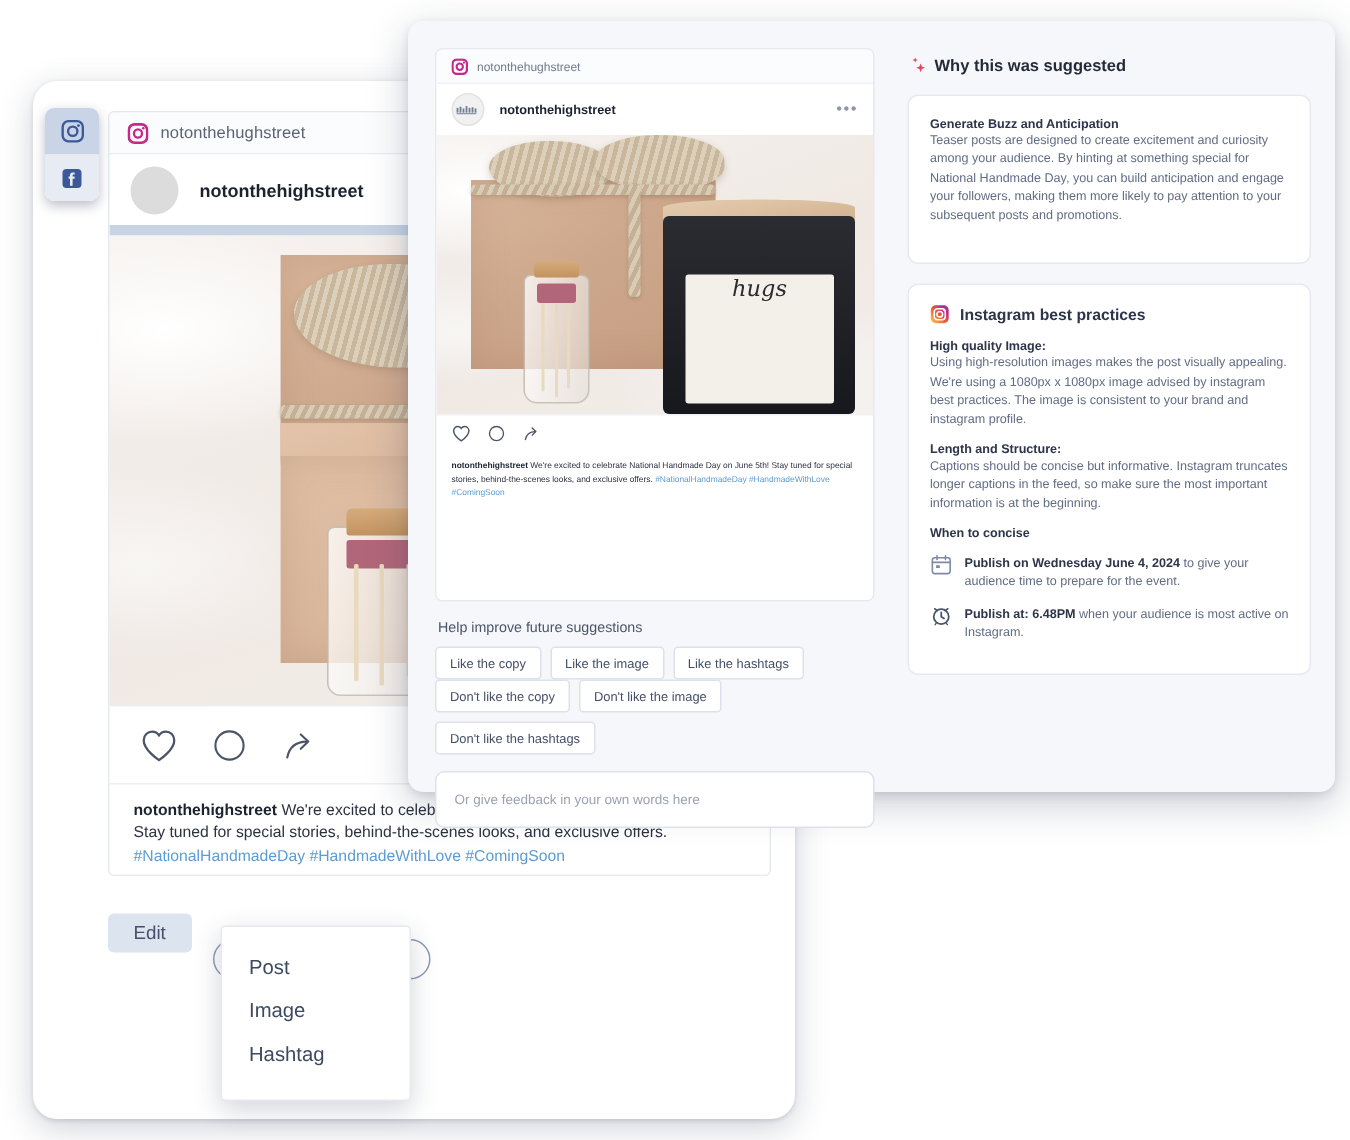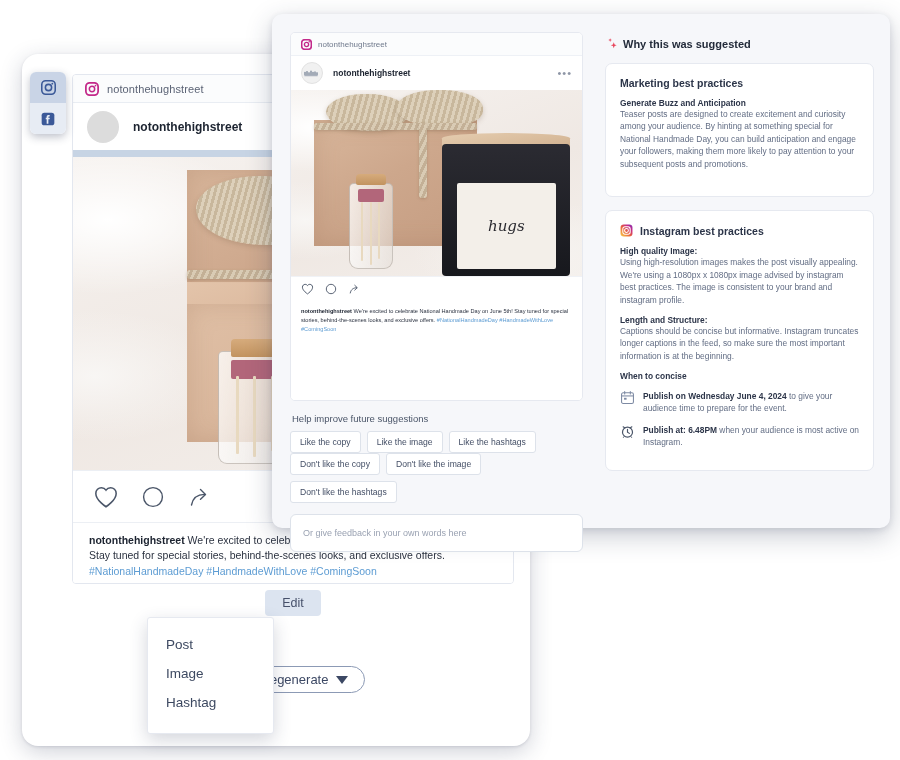--- a/index.html
+++ b/index.html
@@ -112,21 +112,21 @@
     background: linear-gradient(180deg,#2b2b32 0%,#17181d 100%);
     border-radius: 4px;
   }
   .candle-lid {
     position: absolute;
     background: linear-gradient(170deg,#e5cdb0,#cfae8c);
     border-radius: 50% / 26%;
   }
   .candle-label {
     position: absolute; background: #f3efe9; border-radius: 2px;
-    display: flex; align-items: center; justify-content: center;
+    display: flex; justify-content: center;
   }
   .candle-label .hugs {
     font-family: "DejaVu Serif", serif; font-style: italic;
     color: #2a2a30;
   }
 
   .post-actions {
     height: 52px; display: flex; align-items: center;
     gap: 22px; padding: 0 20px; background: #fff;
     border-top: 1px solid #eceff4;
@@ -134,21 +134,21 @@
   .post-caption {
     padding: 10px 16px 12px 16px; background: #fff;
     border-top: 1px solid #eceff4;
     font-size: 10.5px; line-height: 1.45; color: #2b3240;
   }
   .cap-user { font-weight: bold; color: #1c2330; }
   .tags { color: #5d9cd3; display: block; margin-top: 1px; }
 
   .post-footer {
     position: absolute; left: 72px; top: 590px;
-    width: 442px; display: flex; align-items: center; gap: 14px; flex-direction: column;
+    width: 442px; display: flex; align-items: center; gap: 14px;
   }
   .edit-btn {
     background: #dce4f0; color: #46506a;
     border: none; border-radius: 4px;
     padding: 6px 17px; font-size: 12.5px;
     font-family: "Liberation Sans", sans-serif; cursor: pointer;
   }
   .regen-btn {
     display: flex; align-items: center; gap: 8px;
     background: #ffffff; color: #3c4864;
@@ -432,21 +432,20 @@
     <div class="front-right">
       <div class="why-head">
         <svg width="15" height="15" viewBox="0 0 24 24">
           <path d="M14 10l1.3 3.4L18.7 14.7l-3.4 1.3L14 19.4l-1.3-3.4-3.4-1.3 3.4-1.3z" fill="#e8465c"></path>
           <path d="M8.2 3.6l.8 2.1 2.1.8-2.1.8-.8 2.1-.8-2.1-2.1-.8 2.1-.8z" fill="#e8465c"></path>
         </svg>
         <span class="why-title">Why this was suggested</span>
       </div>
 
       <div class="info-card">
-        <h3>Marketing best practices</h3>
         <div class="sub-h">Generate Buzz and Anticipation</div>
         <div class="body-t" style="margin-bottom:13px;">Teaser posts are designed to create excitement and curiosity among your audience. By hinting at something special for National Handmade Day, you can build anticipation and engage your followers, making them more likely to pay attention to your subsequent posts and promotions.</div>
       </div>
 
       <div class="info-card">
         <div class="ig-head">
           <svg width="13" height="13" viewBox="0 0 24 24">
             <defs>
               <linearGradient id="igg" x1="0" y1="1" x2="1" y2="0">
                 <stop offset="0%" stop-color="#f9d14a"></stop>

